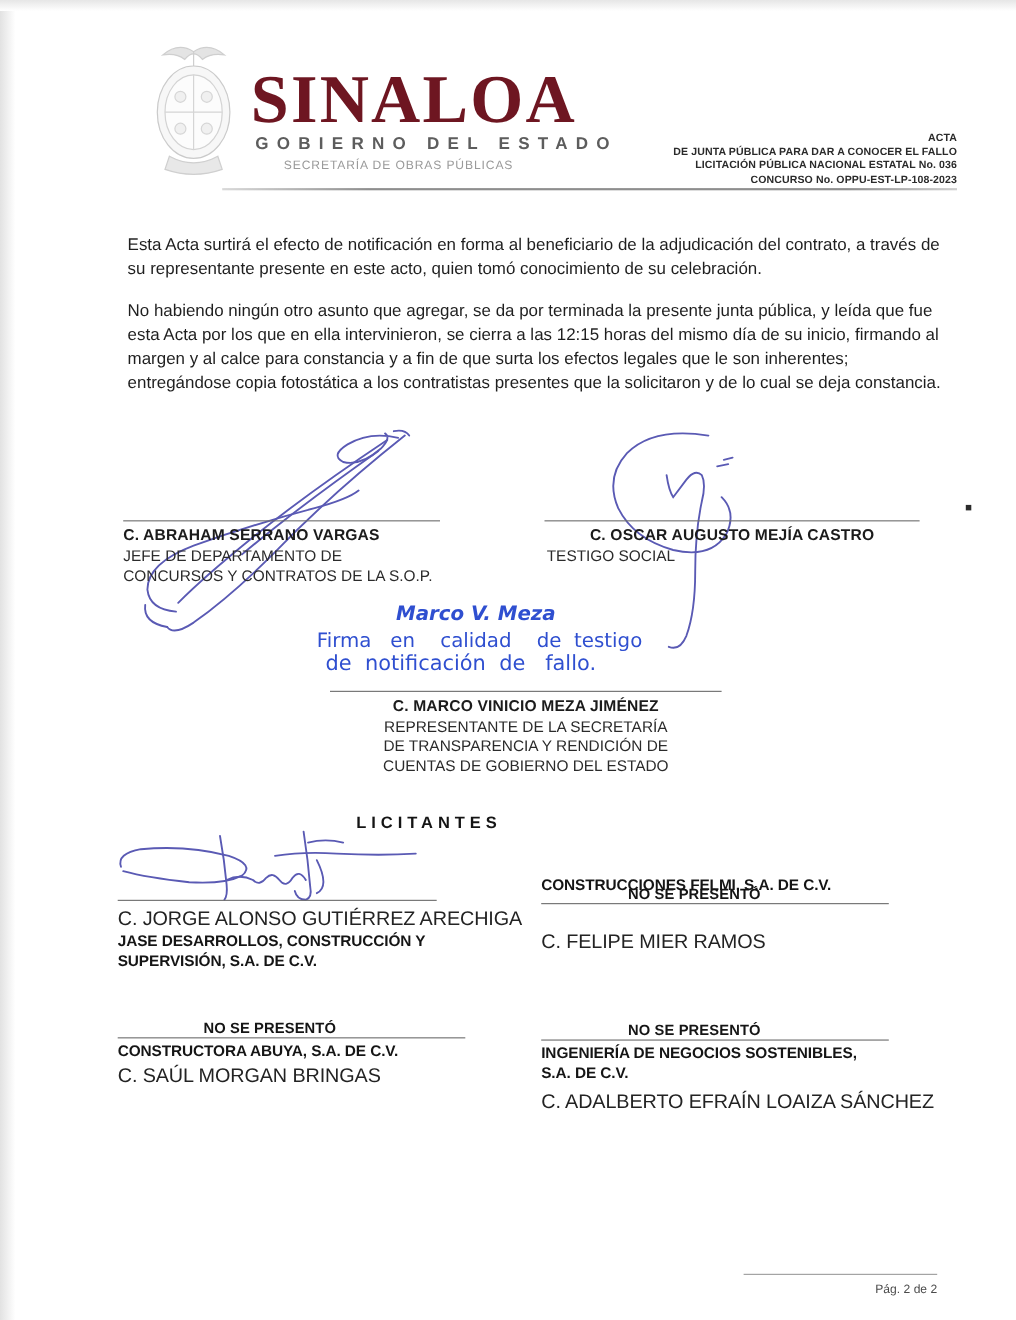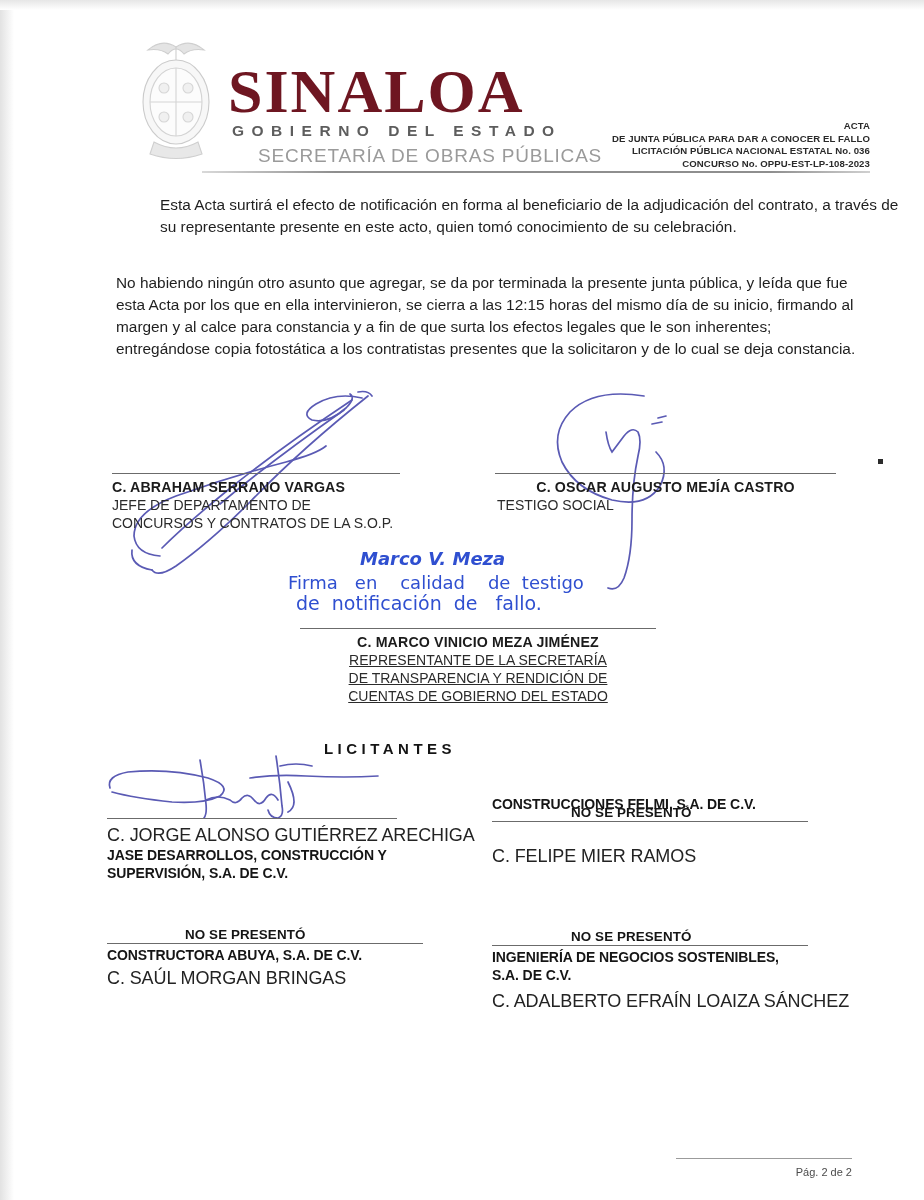--- a/index.html
+++ b/index.html
@@ -46,21 +46,21 @@
     position: absolute; left: 232px; top: 122px;
     font-family: "Liberation Sans", sans-serif;
     font-size: 15.5px;
     font-weight: bold;
     letter-spacing: 7.5px;
     color: #5d5d5d;
   }
   .secretaria {
     position: absolute; left: 258px; top: 145px;
     font-family: "Liberation Sans", sans-serif;
-    font-size: 19px;
+    font-size: 11px;
     letter-spacing: 0.8px;
     color: #9a9a9a;
   }
   .acta-block {
     position: absolute; right: 54px; top: 120px;
     text-align: right;
     font-family: "Liberation Sans", sans-serif;
     font-weight: bold;
     font-size: 9.6px;
     line-height: 1.32;
@@ -75,21 +75,21 @@
   
   .body-text {
     position: absolute;
     left: 116px;
     width: 752px;
     font-size: 15.4px;
     line-height: 1.42;
     text-align: left;
     color: #1f1f1f;
   }
-  #para1 { top: 194px; margin-left: 44px; }
+  #para1 { top: 212px; }
   #para2 { top: 272px; }
 
   
   .sig-line {
     position: absolute;
     height: 1px;
     background: #6b6b6b;
   }
   .sig-name {
     position: absolute;
@@ -245,21 +245,21 @@
   <div class="sig-role" style="left:497px; top:496px;">TESTIGO SOCIAL</div>
 
   <div class="speck"></div>
 
   <div class="handwriting" style="left:360px; top:548px; font-size:18px; font-style:italic; font-weight:bold;">Marco V. Meza</div>
   <div class="handwriting" style="left:288px; top:572px; font-size:18px;">Firma   en    calidad    de  testigo</div>
   <div class="handwriting" style="left:296px; top:592px; font-size:19px;">de  notificación  de   fallo.</div>
 
   <div class="sig-line" style="left:300px; top:628px; width:356px;"></div>
   <div class="sig-name sig-center" style="left:300px; top:634px; width:356px;">C. MARCO VINICIO MEZA JIMÉNEZ</div>
-  <div class="sig-role sig-center" style="left:300px; top:651px; width:356px;text-decoration:underline;">REPRESENTANTE DE LA SECRETARÍA
+  <div class="sig-role sig-center" style="left:300px; top:651px; width:356px;">REPRESENTANTE DE LA SECRETARÍA
 DE TRANSPARENCIA Y RENDICIÓN DE
 CUENTAS DE GOBIERNO DEL ESTADO</div>
 
   <div class="licitantes-title">LICITANTES</div>
 
   <svg class="ink" style="left:100px; top:752px;" width="320" height="70" viewBox="0 0 320 70">
     <g fill="none" stroke="#5a5ab4" stroke-width="1.7" stroke-linecap="round">
       <path d="M10 36 Q6 24 28 20 Q70 16 108 26 Q132 34 120 44 Q104 52 72 50 Q34 46 12 40"></path>
       <path d="M100 8 Q104 30 106 52 Q107 62 104 66"></path>
       <path d="M106 48 Q118 42 130 48 Q136 54 142 46 Q148 40 154 48 Q160 56 166 46 Q172 38 178 48"></path>

